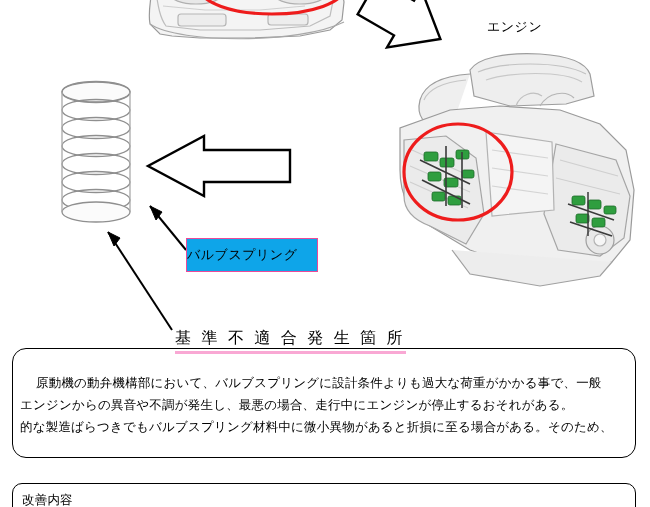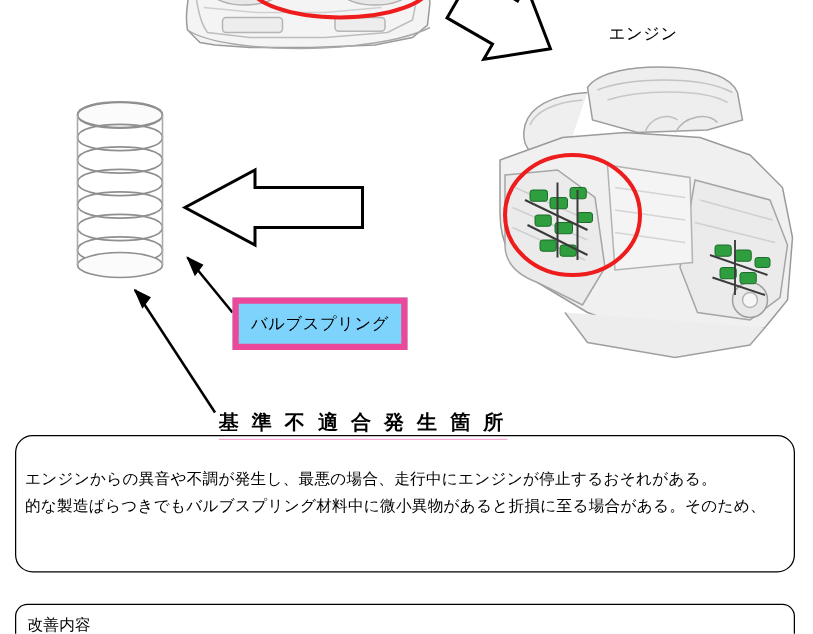--- a/index.html
+++ b/index.html
@@ -31,37 +31,36 @@
     font-size: 13px;
     letter-spacing: 0.5px;
     white-space: nowrap;
     text-align: right;
   }
   .label-box {
     left: 186px;
     top: 238px;
     width: 130px;
     height: 32px;
-    border: 5px solid #ec4899;
-    background: #7dd3fc;
+    border: 1px solid #ec4899;
+    background: #0ea5e9;
     display: flex;
     align-items: center;
-    justify-content: center;
     font-size: 13px;
     letter-spacing: 0.5px;
   }
 
   
   .section-heading {
     left: 175px;
     top: 328px;
     font-size: 16px;
-    font-weight: bold;
+    font-weight: normal;
     letter-spacing: 3px;
-    border-bottom: 1px solid #f9a8d4;
+    border-bottom: 3px solid #f9a8d4;
     padding-bottom: 2px;
     white-space: nowrap;
   }
 
   
   .body-panel {
     left: 12px;
     top: 348px;
     width: 624px;
     height: 110px;
@@ -223,20 +222,21 @@
   <div class="abs label-engine">エンジン</div>
 
   <div class="abs label-box">
     <span>バルブスプリング</span>
   </div>
 
   <div class="abs section-heading">基 準 不 適 合 発 生 箇 所</div>
 
   <div class="abs body-panel"></div>
   <div class="abs body-text">
+    <p class="indent">原動機の動弁機構部において、バルブスプリングに設計条件よりも過大な荷重がかかる事で、一般</p>
     <p>エンジンからの異音や不調が発生し、最悪の場合、走行中にエンジンが停止するおそれがある。</p>
     <p>的な製造ばらつきでもバルブスプリング材料中に微小異物があると折損に至る場合がある。そのため、</p>
   </div>
 
   <div class="abs bottom-panel"></div>
   <div class="abs bottom-text">改善内容</div>
 
 </div>
 
 </body></html>

